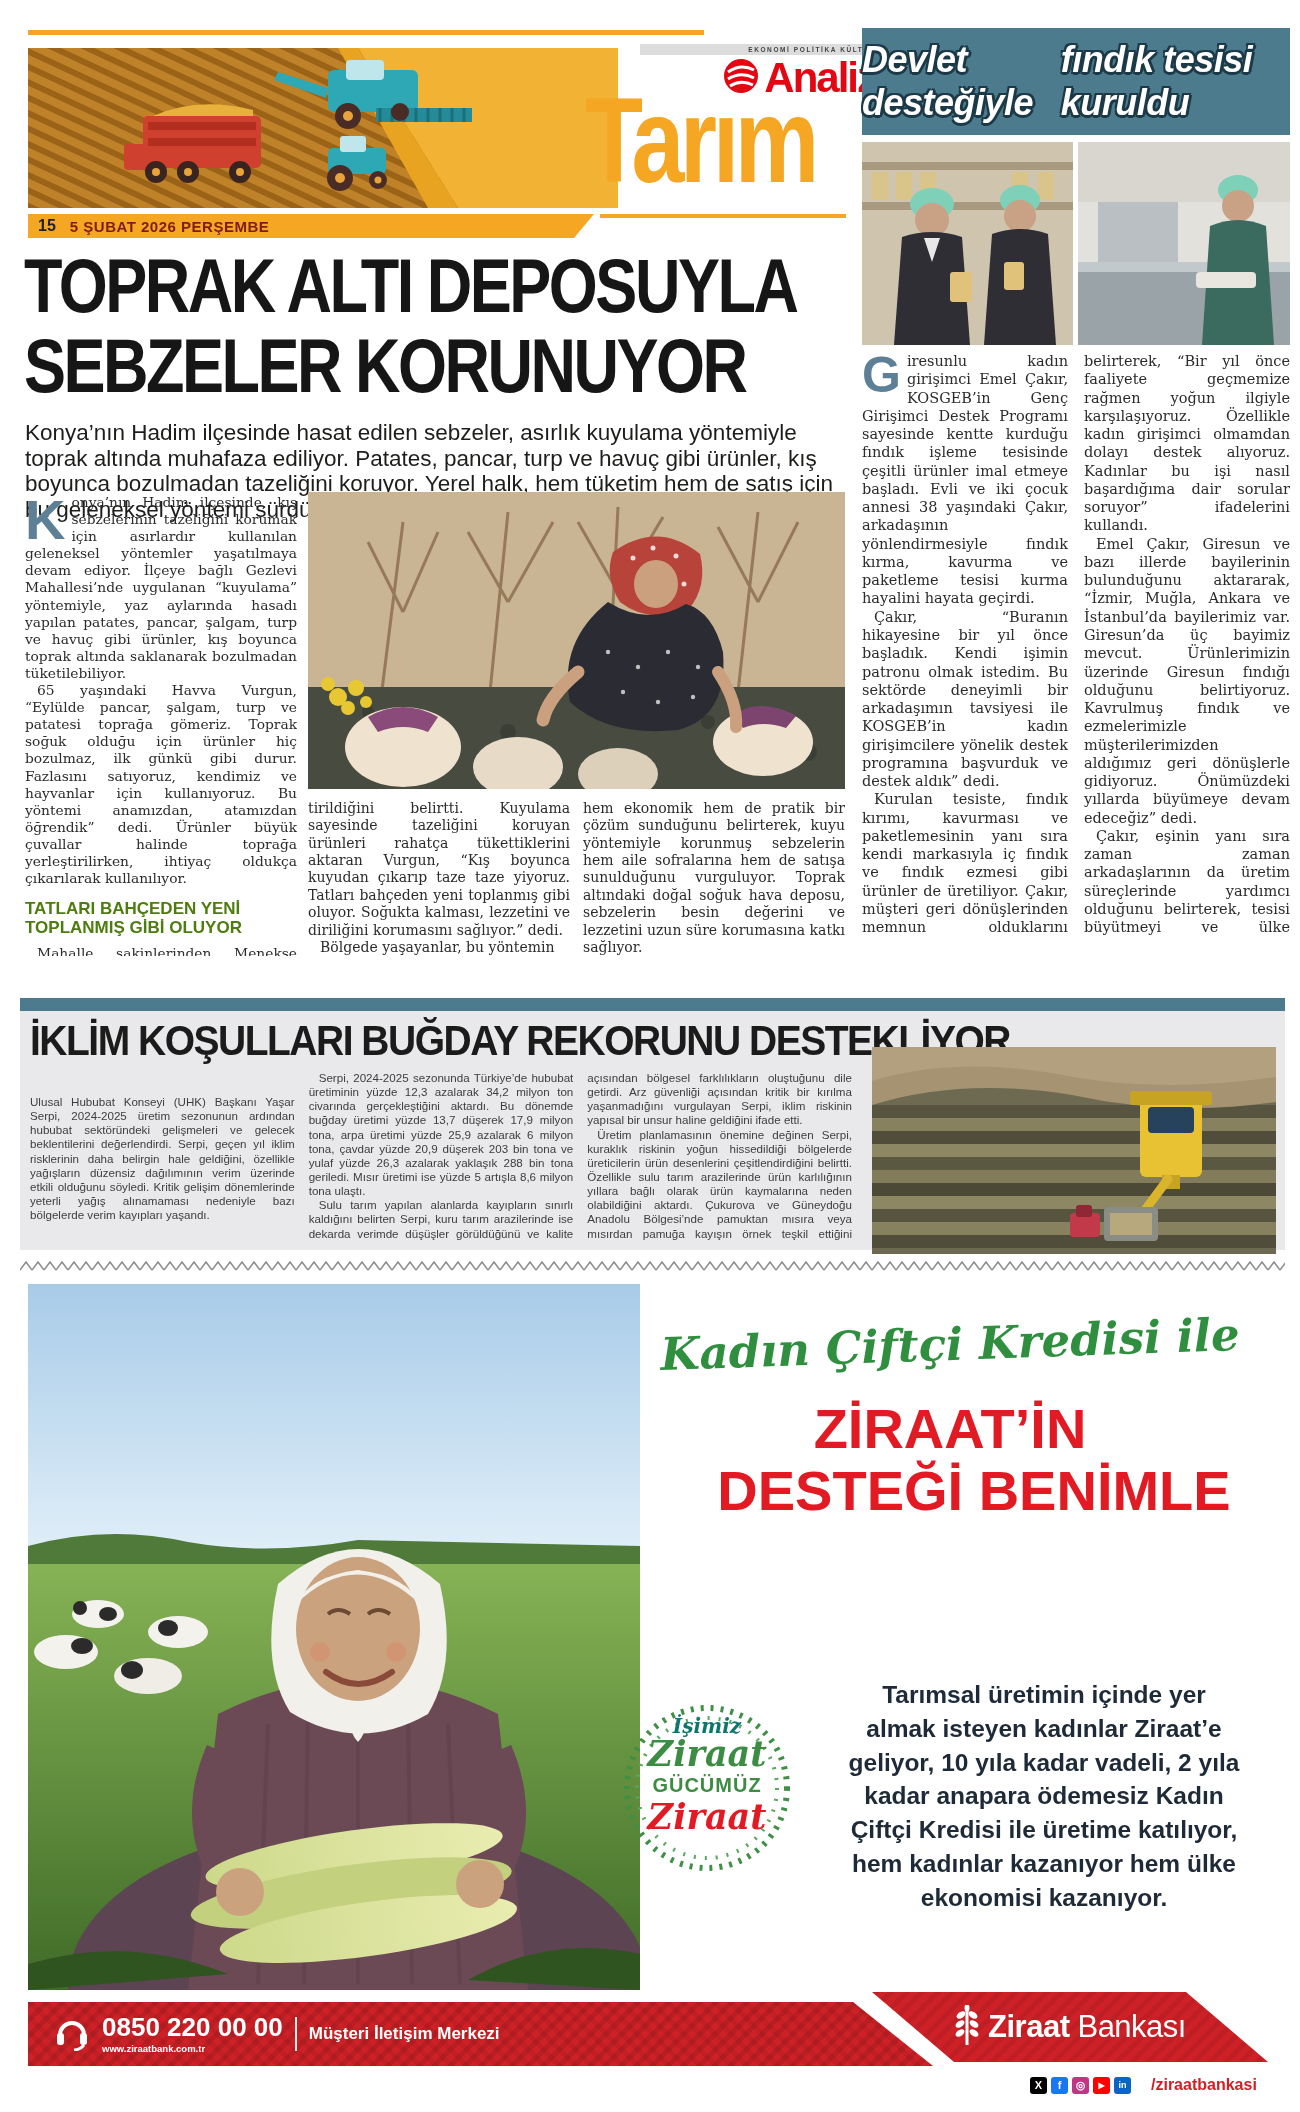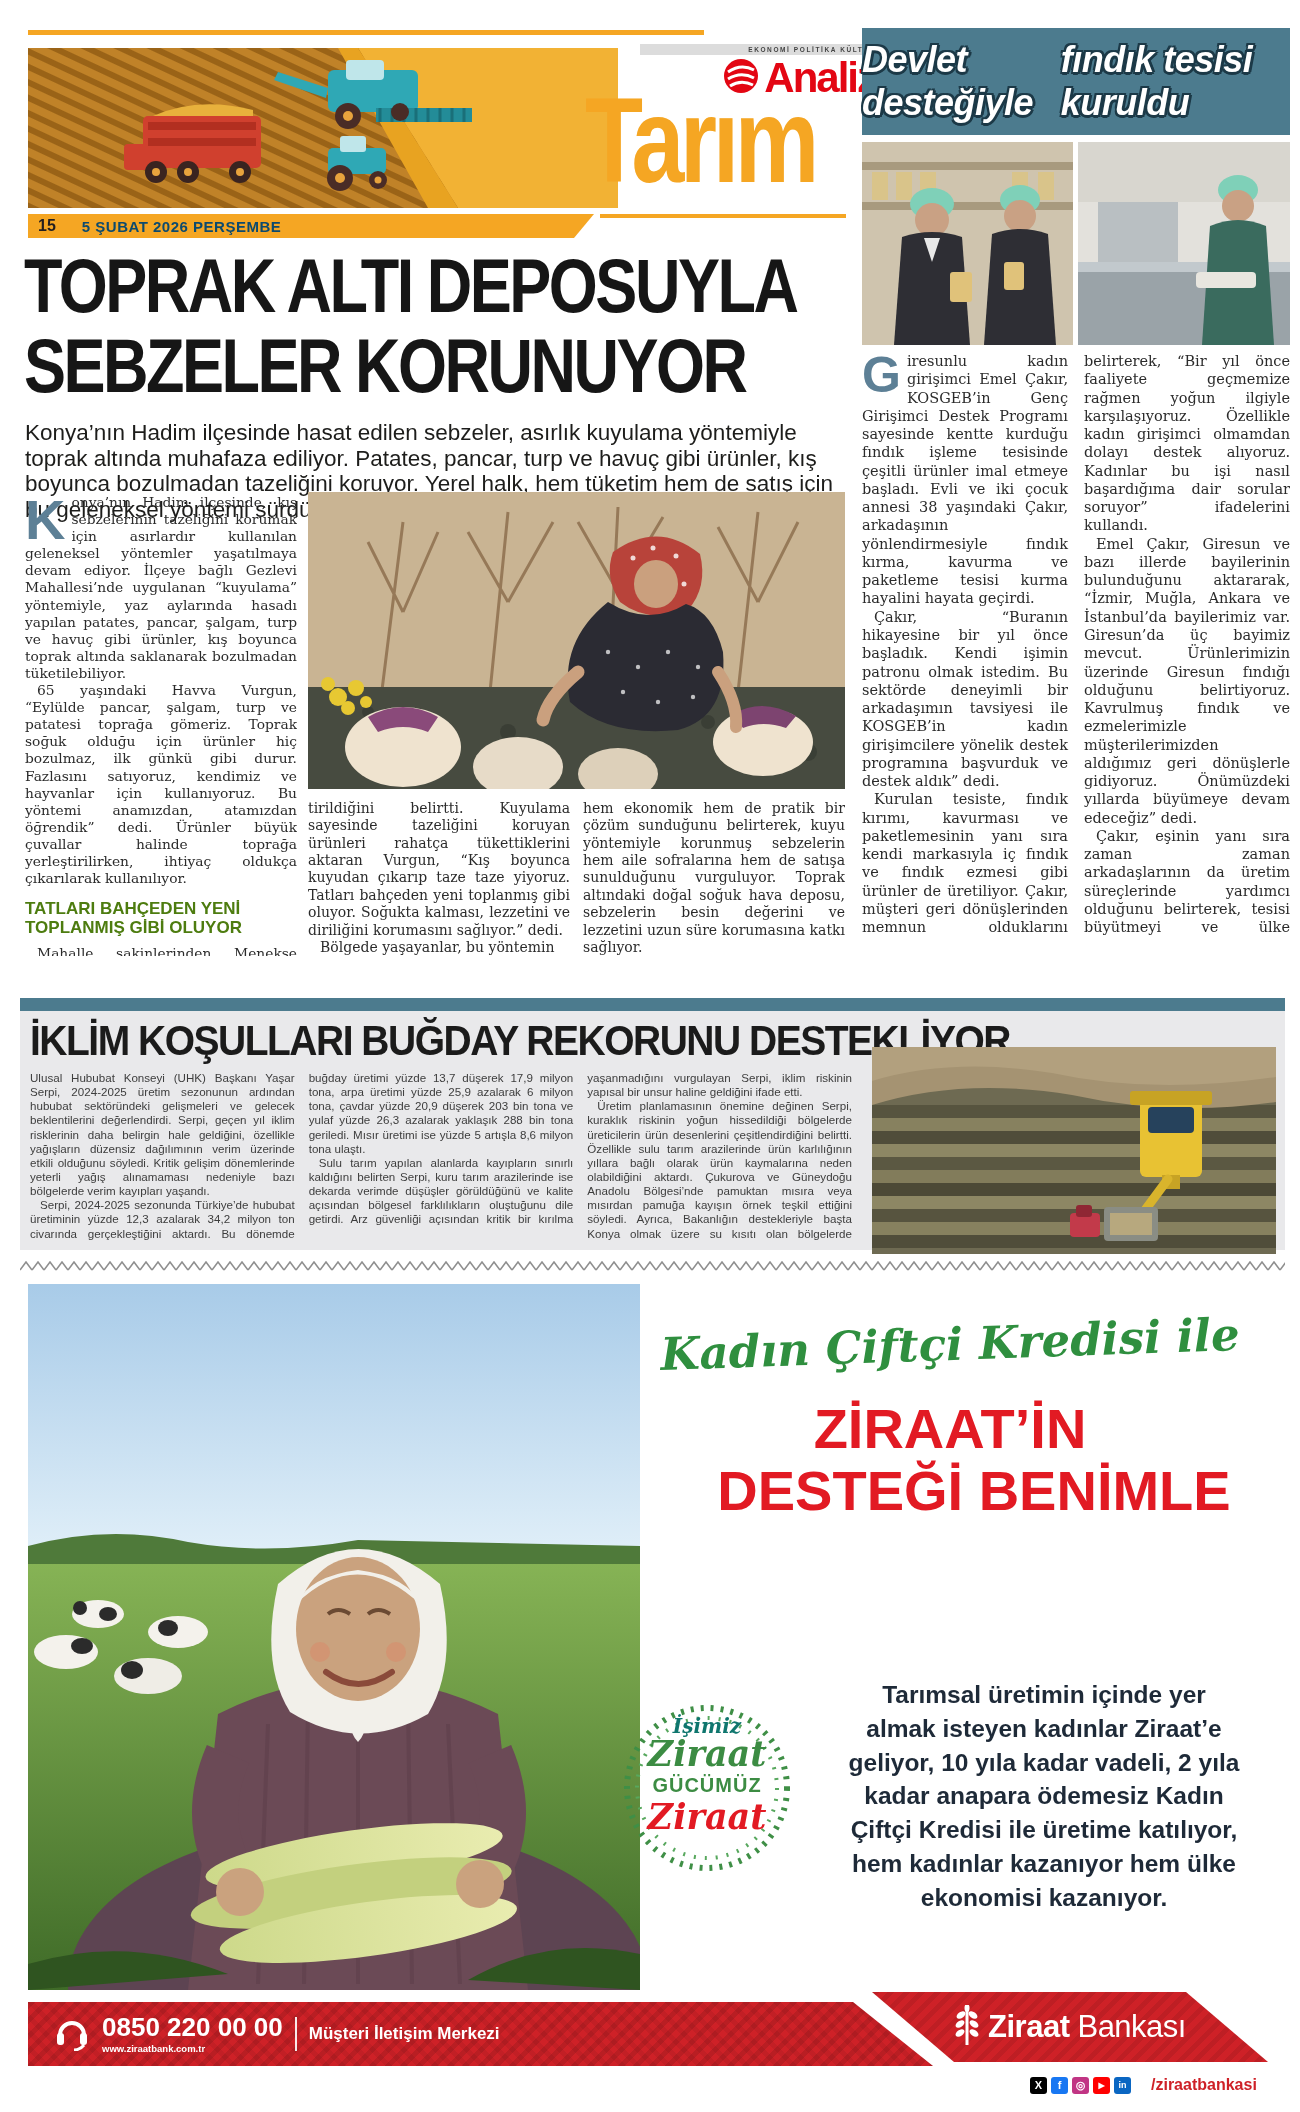--- a/index.html
+++ b/index.html
@@ -14,21 +14,21 @@
   .kicker{left:640px;top:44px;width:236px;height:11px;background:#dcdcdc;color:#444;
           font-size:6.5px;font-weight:700;letter-spacing:1.6px;text-align:right;line-height:11px;padding-right:4px;}
   .analiz{left:640px;top:55px;width:236px;height:46px;display:flex;align-items:center;justify-content:flex-end;gap:4px;}
   .analiz-word{color:#E30613;font-weight:900;font-size:42px;letter-spacing:-2px;}
   .tarim{left:585px;top:80px;color:#F5A623;font-weight:900;font-size:108px;letter-spacing:-5px;
          transform:scale(.88,1.12);transform-origin:top left;line-height:1;}
   .datebar{left:28px;top:214px;width:566px;height:24px;background:#F5A623;
            clip-path:polygon(0 0,100% 0,calc(100% - 20px) 100%,0 100%);
            display:flex;align-items:center;font-size:15px;}
   .datebar .num{font-weight:900;color:#231f20;margin-left:10px;font-size:16px;}
-  .datebar .date{font-weight:700;color:#0c4a6e;margin-left:26px;letter-spacing:.5px;}
+  .datebar .date{font-weight:700;color:#7f1d1d;margin-left:14px;letter-spacing:.5px;}
   .datebar-line{left:600px;top:214px;width:246px;height:4px;background:#F5A623;}
 
   
   .headline{left:24px;top:246px;width:830px;font-size:63px;font-weight:900;letter-spacing:-2.5px;
             line-height:67px;transform:scale(1,1.2);transform-origin:top left;color:#161616;}
   .lede{left:25px;top:420px;width:822px;font-size:22.5px;line-height:1.14;color:#1d1d1b;}
   .bodycol{ text-align:justify;color:#2b2b2b;}
   .col1{left:25px;top:494px;width:272px;height:462px;overflow:hidden;font-size:13.8px;line-height:1.24;}
   .dc{float:left;font-family:"Liberation Sans",sans-serif;font-weight:800;font-size:56px;line-height:.82;
       color:#5d8096;margin:3px 6px 0 0;}
@@ -51,21 +51,21 @@
   .sidetext p{margin:0;text-indent:12px;}
   .sidetext p.first{text-indent:0;}
 
   
   .wheatbox{left:20px;top:998px;width:1265px;height:252px;background:#E9E9EB;border-top:13px solid #4C7B8E;box-sizing:border-box;}
   .wheat-headline{left:10px;top:6px;font-size:39px;font-weight:900;letter-spacing:-1.5px;color:#1b1b1b;
                   transform:scale(1,1.08);transform-origin:top left;white-space:nowrap;}
   .wheat-body{left:10px;top:60px;width:822px;height:178px;overflow:hidden;column-count:3;column-gap:14px;
               font-size:11.6px;line-height:1.22;color:#3d3d3d;text-align:justify;}
   .wheat-body p{margin:0;text-indent:10px;}
-  .wheat-body p.first{text-indent:0;}
+  .wheat-body p.first{text-indent:0;margin-top:24px;}
   .photo3{left:852px;top:36px;width:404px;height:207px;overflow:hidden;}
 
   .zigzag{left:20px;top:1257px;width:1265px;height:10px;}
 
   
   .adphoto{left:28px;top:1284px;width:612px;height:706px;overflow:hidden;}
   .ad-script{left:650px;top:1318px;width:600px;text-align:center;font-family:"DejaVu Serif",serif;
              font-style:italic;font-weight:700;font-size:45px;color:#2F8F3F;transform:rotate(-2deg);}
   .ad-red{width:620px;left:640px;text-align:center;font-weight:900;color:#E21A23;font-size:56px;letter-spacing:0;}
   .ad-red1{top:1396px;}

